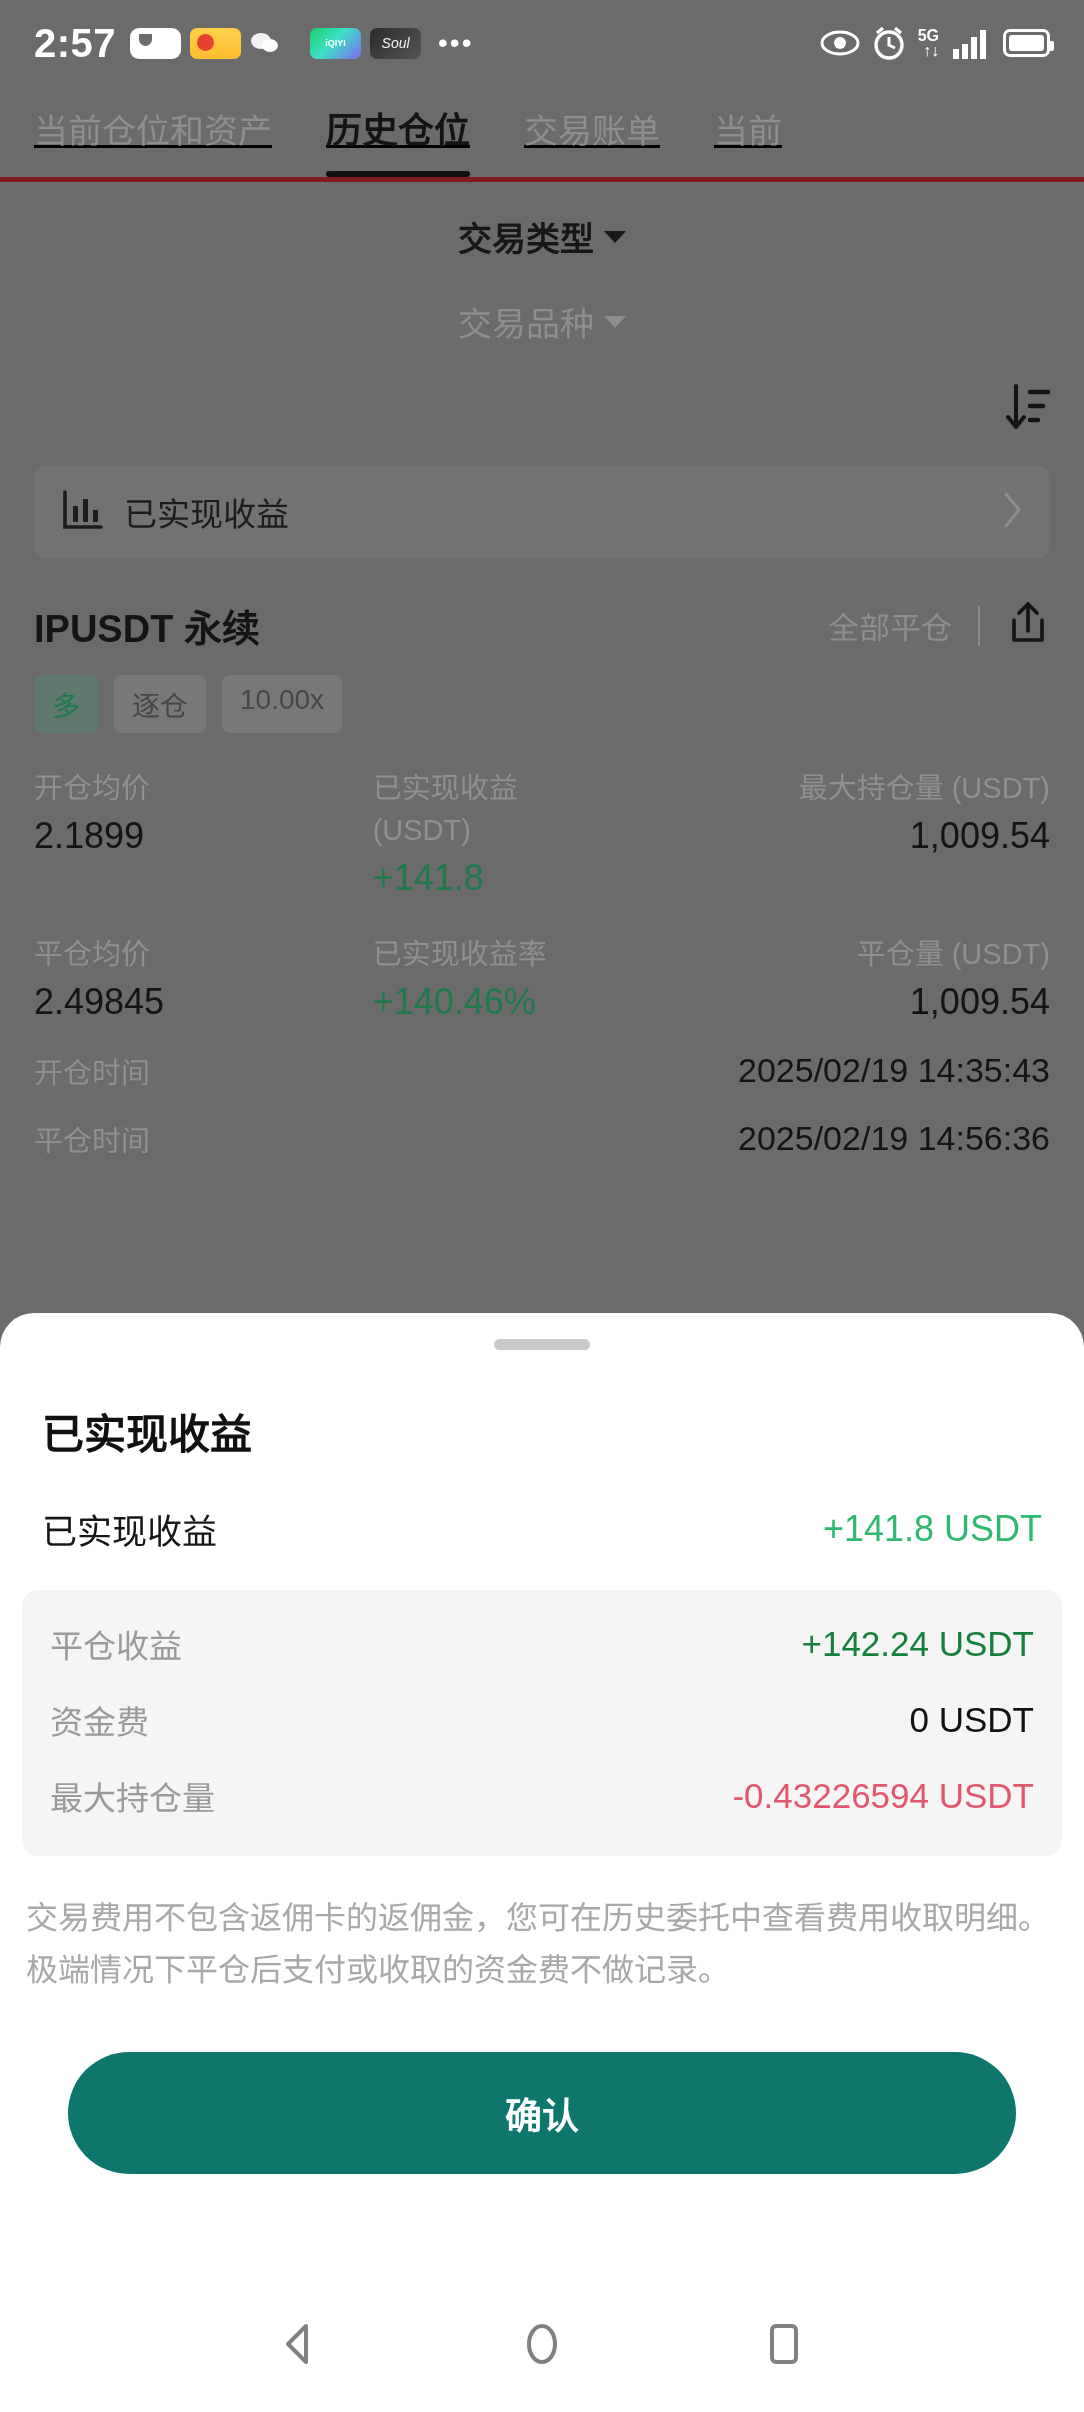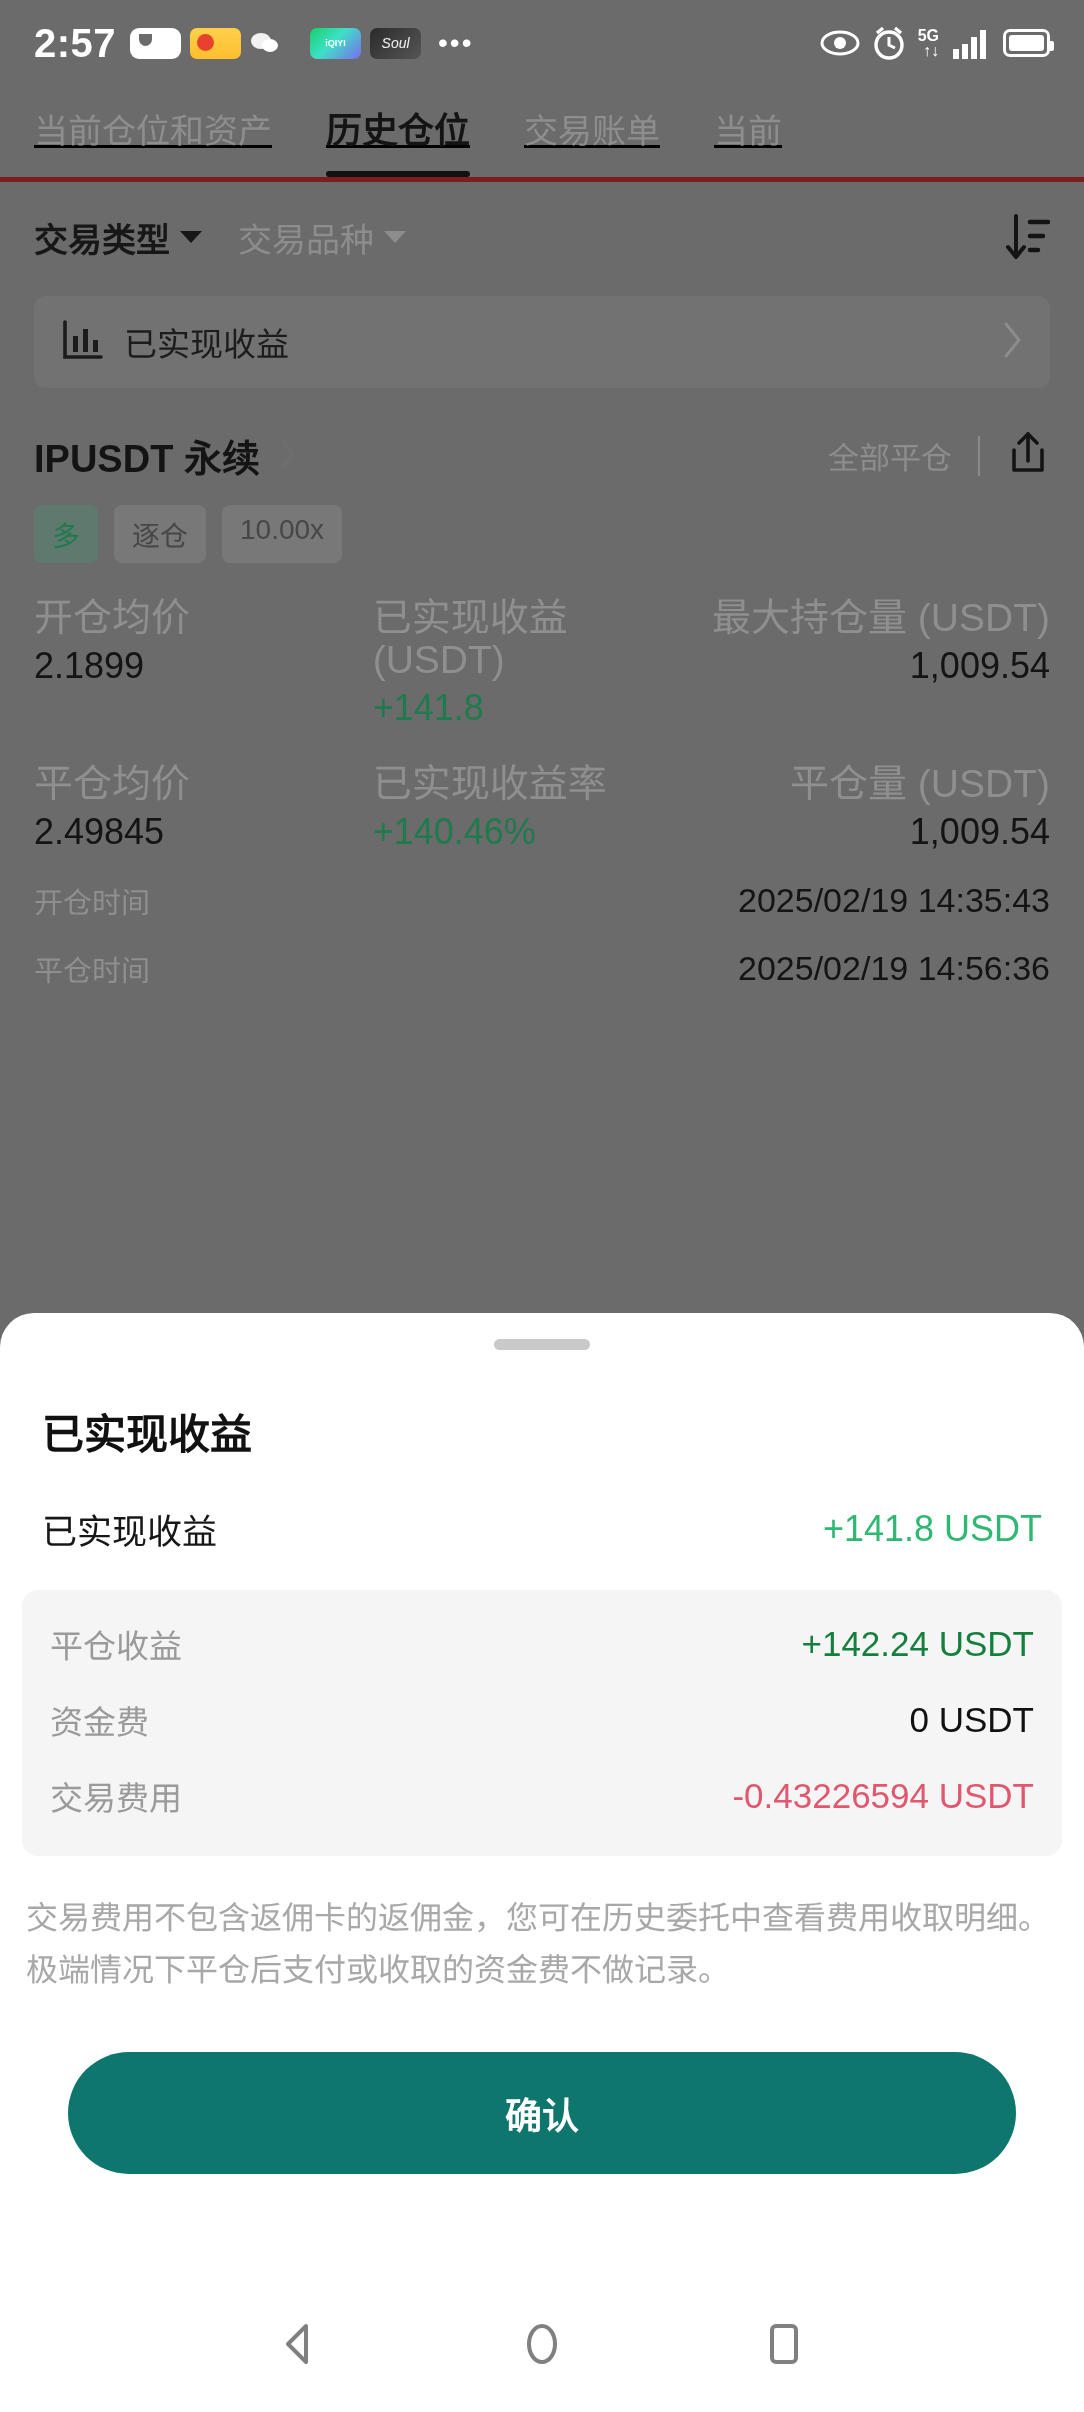--- a/index.html
+++ b/index.html
@@ -58,21 +58,21 @@
 
   
   .tabs { display:flex; align-items:flex-end; gap:54px; padding:0 34px; height:96px;
           border-bottom:5px solid #7f1d1d;text-decoration:underline; }
   .tab { font-size:34px; color:#8e8e8e; padding-bottom:24px; position:relative; white-space:nowrap;}
   .tab.active { color:#141414; font-weight:700; font-size:36px;}
   .tab.active::after { content:""; position:absolute; left:0; right:0; bottom:0; height:6px;
                        background:#111; border-radius:3px;}
 
   
-  .filters { display:flex; align-items:center; padding:30px 34px 26px; gap:36px; }
+  .filters { display:flex; align-items:center; padding:30px 34px 26px; gap:36px;flex-direction:column; }
   .filter { display:flex; align-items:center; gap:10px; font-size:34px; color:#171717; font-weight:700; }
   .filter.muted { color:#8d8d8d; font-weight:400;}
   .caret { width:0;height:0;border-left:11px solid transparent;border-right:11px solid transparent;
            border-top:12px solid currentColor; display:inline-block;}
   .sort-icon { margin-left:auto; width:46px; height:50px;}
 
   
   .analysis {
     margin:8px 34px 0; height:92px; border-radius:12px; background:rgba(255,255,255,0.05);
     display:flex; align-items:center; padding:0 26px; gap:20px;
@@ -85,21 +85,21 @@
   .pos-head { display:flex; align-items:center; }
   .pos-symbol { font-size:38px; font-weight:700; color:#141414; }
   .pos-head .chev { margin-left:18px; }
   .pos-closed { margin-left:auto; font-size:31px; color:#8d8d8d; }
   .vsep { width:2px; height:40px; background:#8a8a8a; margin:0 26px; }
   .tags { display:flex; gap:16px; margin-top:22px; }
   .tag { font-size:28px; padding:9px 18px; border-radius:8px; background:rgba(255,255,255,0.09); color:#474747;}
   .tag.long { color:#1f7a4d; background:rgba(46,189,133,0.18); }
 
   .grid3 { display:grid; grid-template-columns:1fr 1fr 1fr; margin-top:34px; row-gap:6px;}
-  .cell .k { font-size:39px; color:#8f8f8f; line-height:42px; }
+  .cell .k { font-size:29px; color:#8f8f8f; line-height:42px; }
   .cell .v { font-size:36px; color:#141414; margin-top:6px; }
   .cell.c2 { text-align:left;}
   .cell.c3 { text-align:right;}
   .v.green { color:#1f7a4d; }
   .rowline { display:flex; align-items:center; margin-top:26px; }
   .rowline .k { font-size:29px; color:#8f8f8f; }
   .rowline .v { margin-left:auto; font-size:34px; color:#141414; }
 
   
   #sheet {
@@ -297,21 +297,21 @@
   <div class="breakdown">
     <div class="brow">
       <span class="k">平仓收益</span>
       <span class="v v-green">+142.24 USDT</span>
     </div>
     <div class="brow">
       <span class="k">资金费</span>
       <span class="v v-dark">0 USDT</span>
     </div>
     <div class="brow">
-      <span class="k">交易费用</span>
+      <span class="k">最大持仓量</span>
       <span class="v v-red">-0.43226594 USDT</span>
     </div>
   </div>
 
   <div class="disclaimer">交易费用不包含返佣卡的返佣金，您可在历史委托中查看费用收取明细。极端情况下平仓后支付或收取的资金费不做记录。</div>
 
   <div class="confirm-wrap">
     <button class="confirm-btn">确认</button>
   </div>
 

